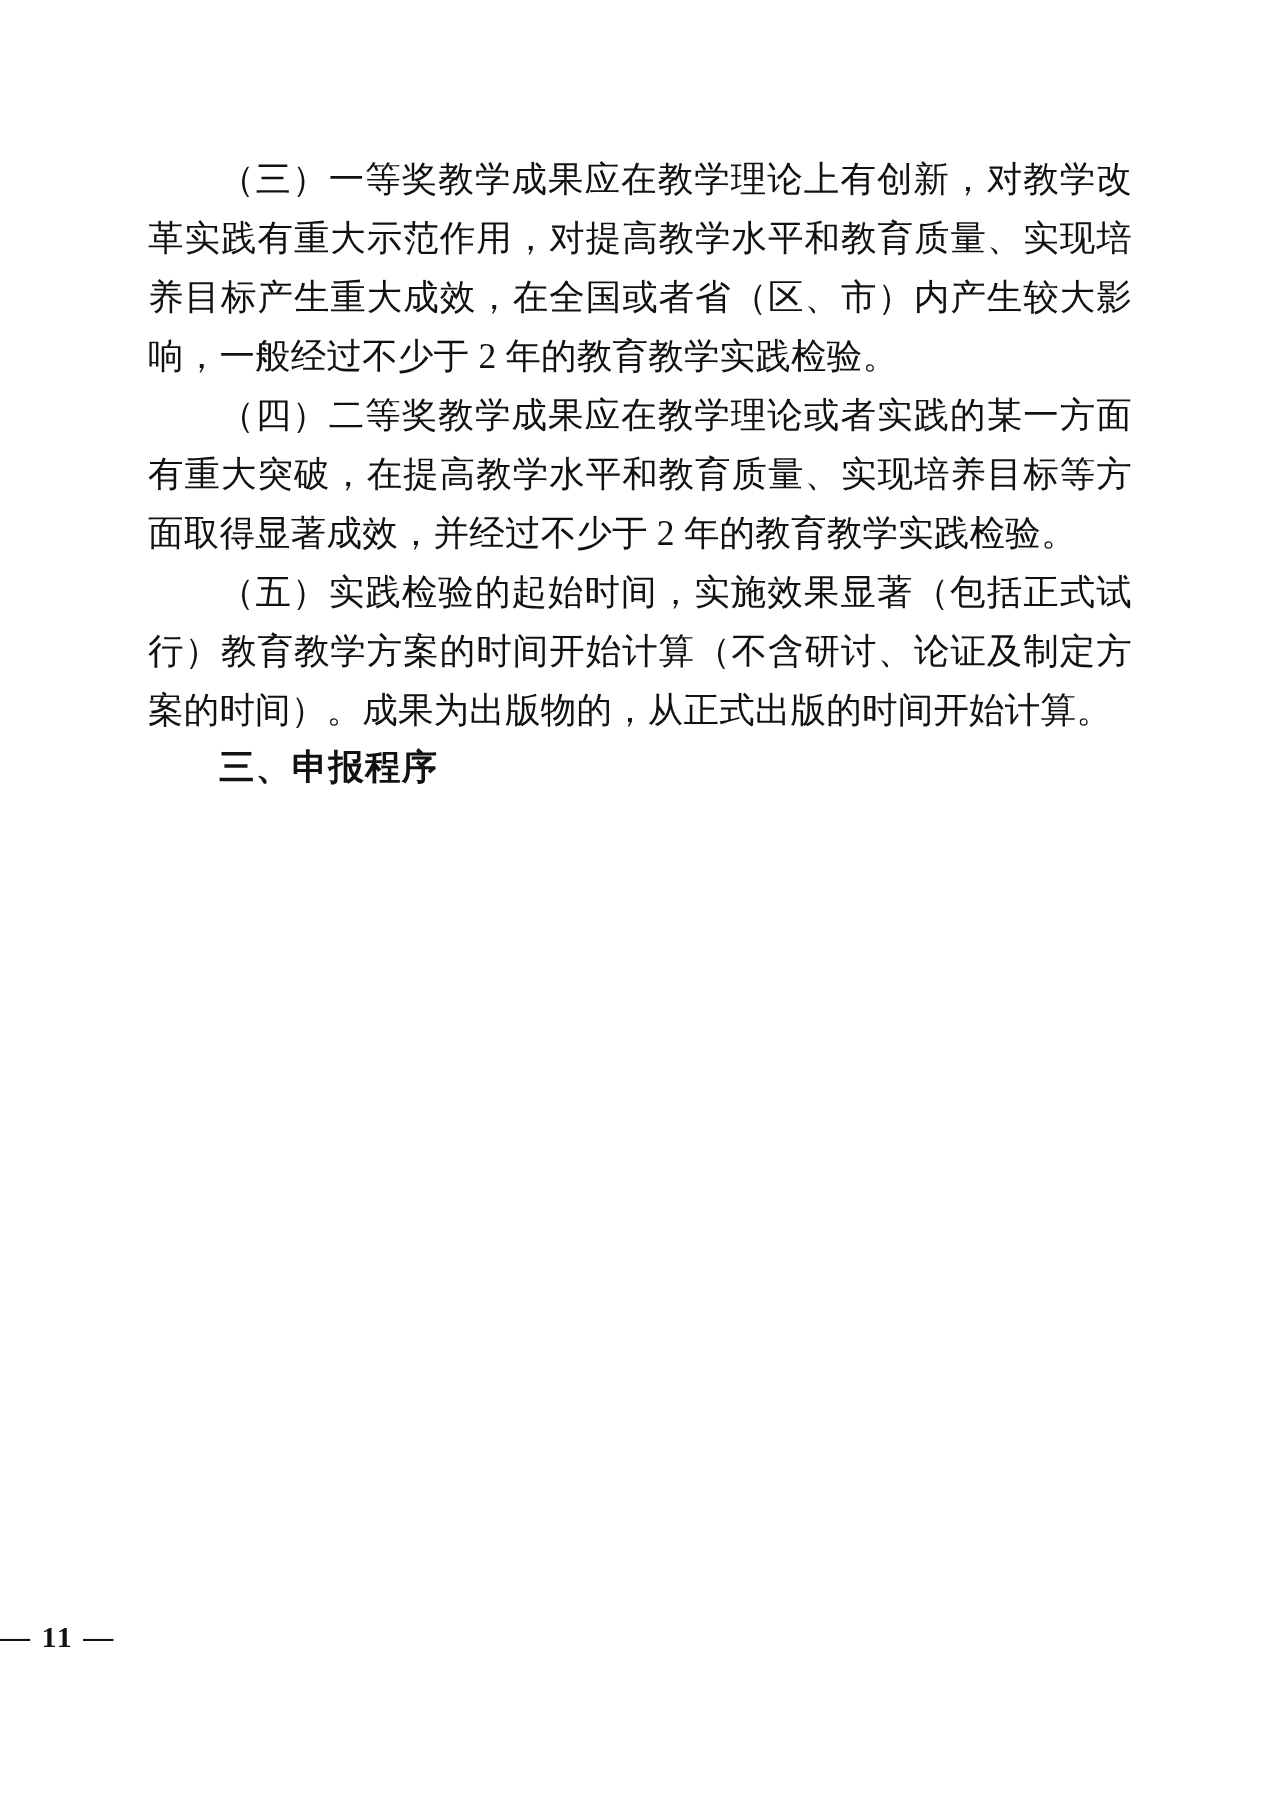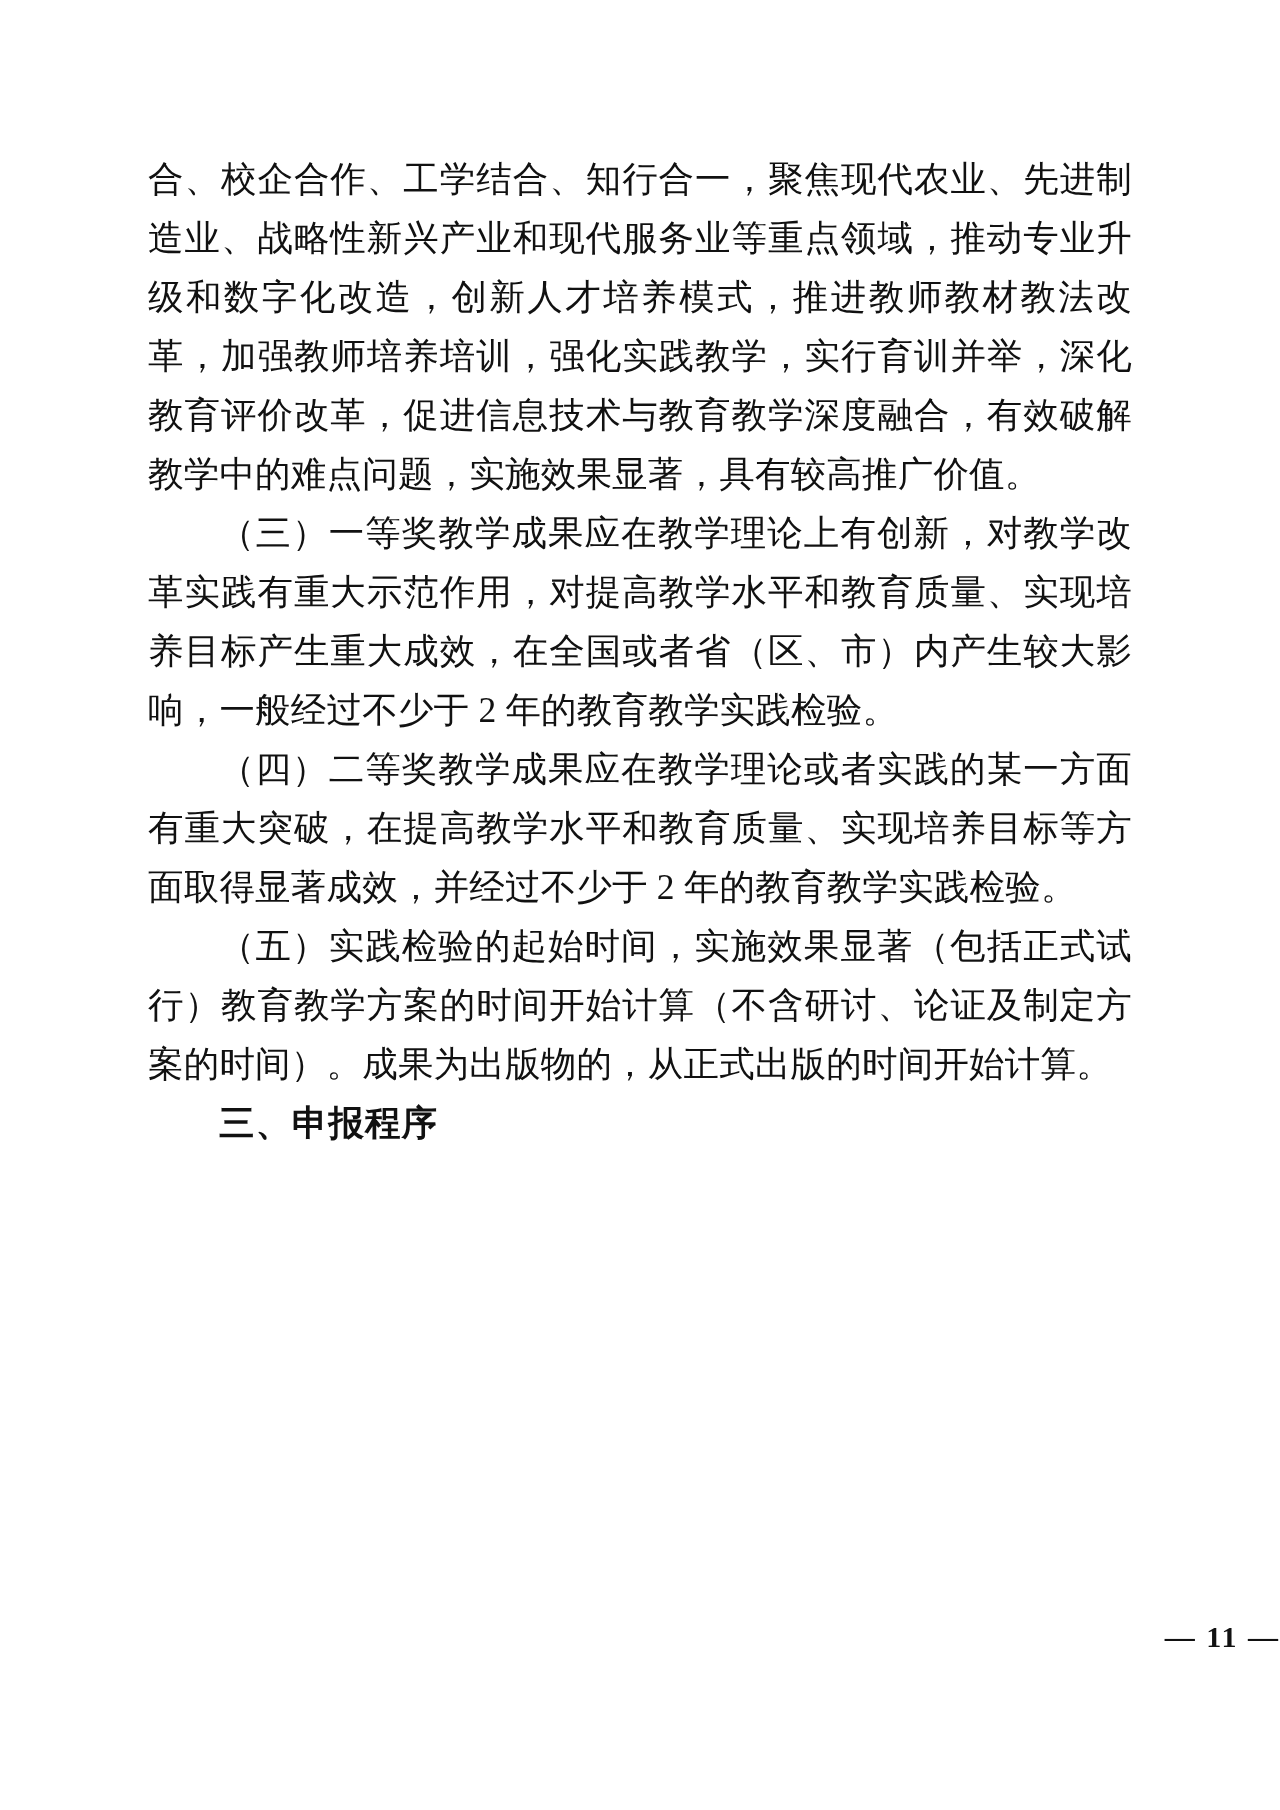--- a/index.html
+++ b/index.html
@@ -39,44 +39,43 @@
   }
   p.indent {
     text-indent: 71px;
   }
   h2.section {
     margin: 0;
     font-size: 35.5px;
     line-height: 59px;
     font-weight: bold;
     text-indent: 71px;
-    font-family: Liberation Serif, serif;
+    font-family: Liberation Mono, monospace;
     color: #111;
     letter-spacing: 1px;
   }
   .footer {
     position: absolute;
     left: 0;
     width: 1280px;
     top: 1620px;
-    text-align: right;
+    text-align: left;
     font-size: 30px;
     font-weight: bold;
     font-family: "Liberation Serif", "DejaVu Serif", serif;
     color: #111;
     letter-spacing: 2px;
   }
 </style>
 </head>
 <body>
 
 <div class="page">
   <div class="doc-body">
 
-    <p class="para">合、校企合作、工学结合、知行合一，聚焦现代农业、先进制造业、战略性新兴产业和现代服务业等重点领域，推动专业升级和数字化改造，创新人才培养模式，推进教师教材教法改革，加强教师培养培训，强化实践教学，实行育训并举，深化教育评价改革，促进信息技术与教育教学深度融合，有效破解教学中的难点问题，实施效果显著，具有较高推广价值。</p>
 
 
     <p class="para indent">（三）一等奖教学成果应在教学理论上有创新，对教学改革实践有重大示范作用，对提高教学水平和教育质量、实现培养目标产生重大成效，在全国或者省（区、市）内产生较大影响，一般经过不少于 2 年的教育教学实践检验。</p>
 
     <p class="para indent">（四）二等奖教学成果应在教学理论或者实践的某一方面有重大突破，在提高教学水平和教育质量、实现培养目标等方面取得显著成效，并经过不少于 2 年的教育教学实践检验。</p>
 
     <p class="para indent">（五）实践检验的起始时间，实施效果显著（包括正式试行）教育教学方案的时间开始计算（不含研讨、论证及制定方案的时间）。成果为出版物的，从正式出版的时间开始计算。</p>
 
     <h2 class="section">三、申报程序</h2>
 

